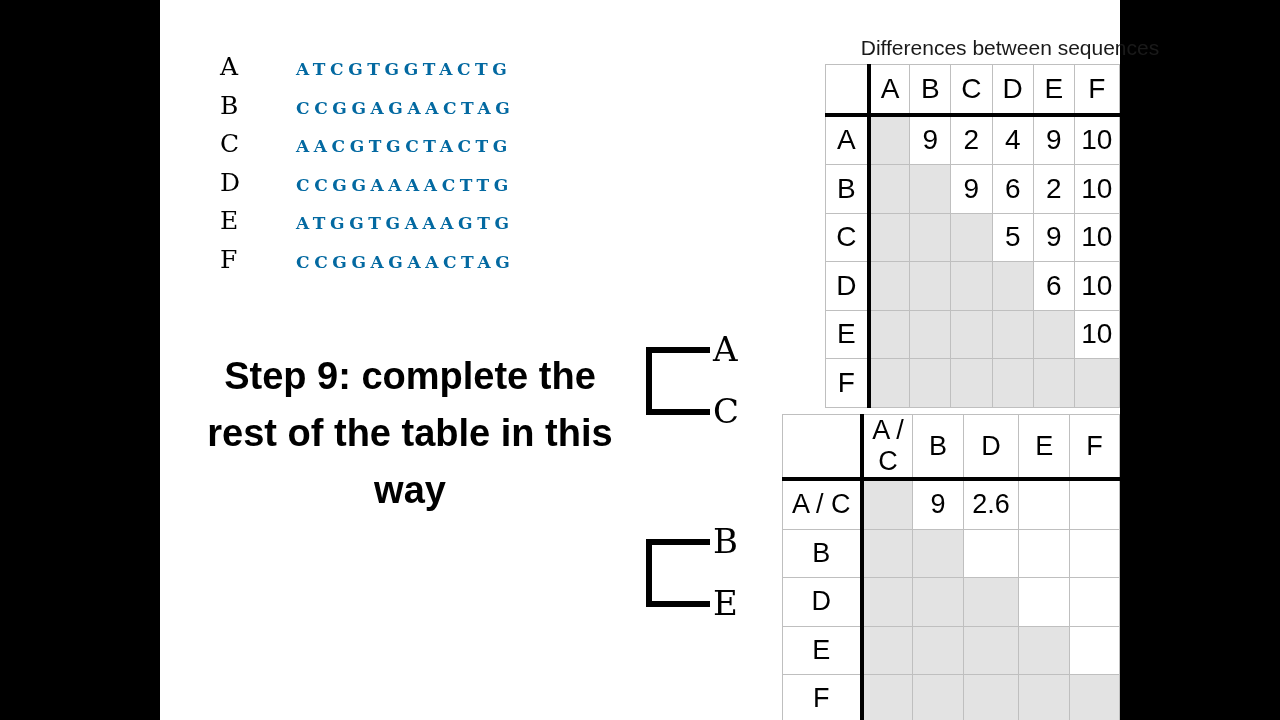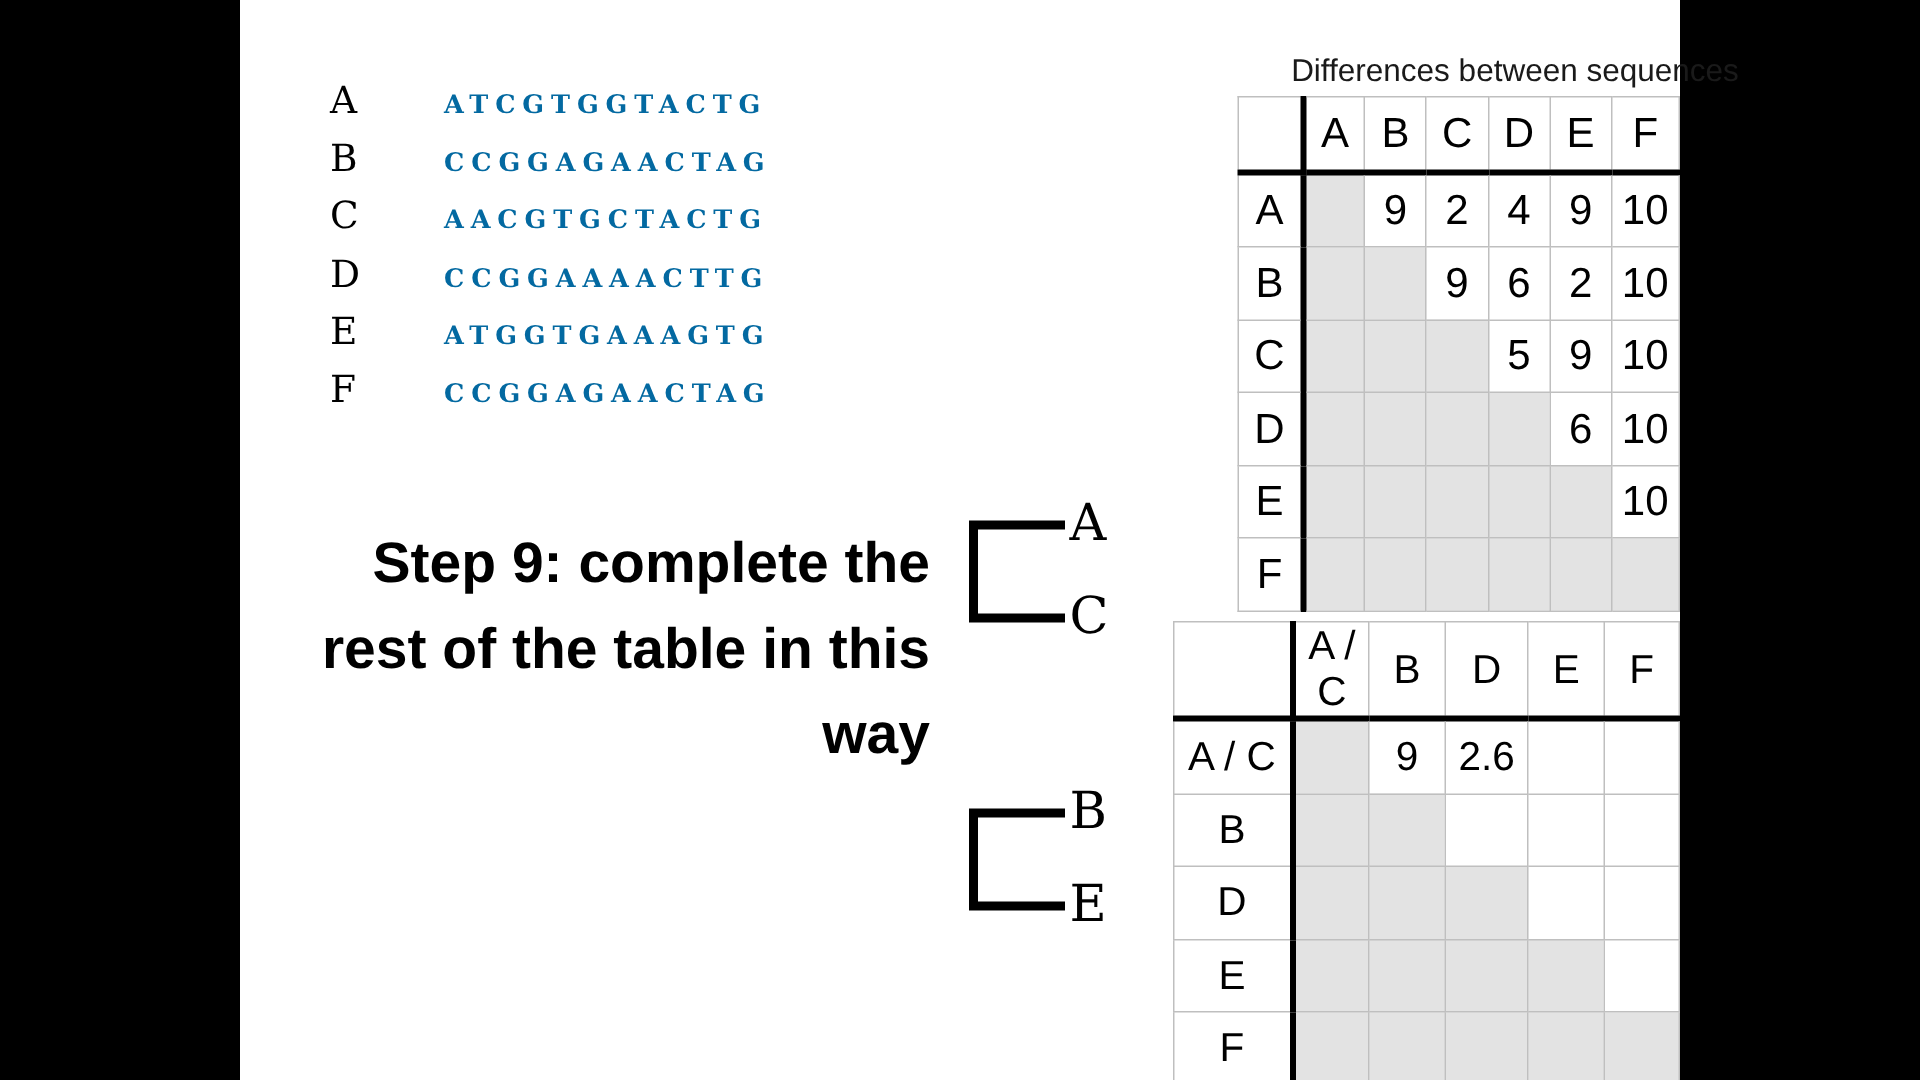--- a/index.html
+++ b/index.html
@@ -55,21 +55,21 @@
     white-space: pre;
     font-weight: bold;
   }
 
   
   #step-text {
     position: absolute;
     left: 40px;
     top: 348px;
     width: 420px;
-    text-align: right;
+    text-align: center;
     font-family: "Liberation Sans", sans-serif;
     font-weight: bold;
     font-size: 38px;
     line-height: 57px;
     color: #000000;
   }
 
   
   .tree {
     position: absolute;

